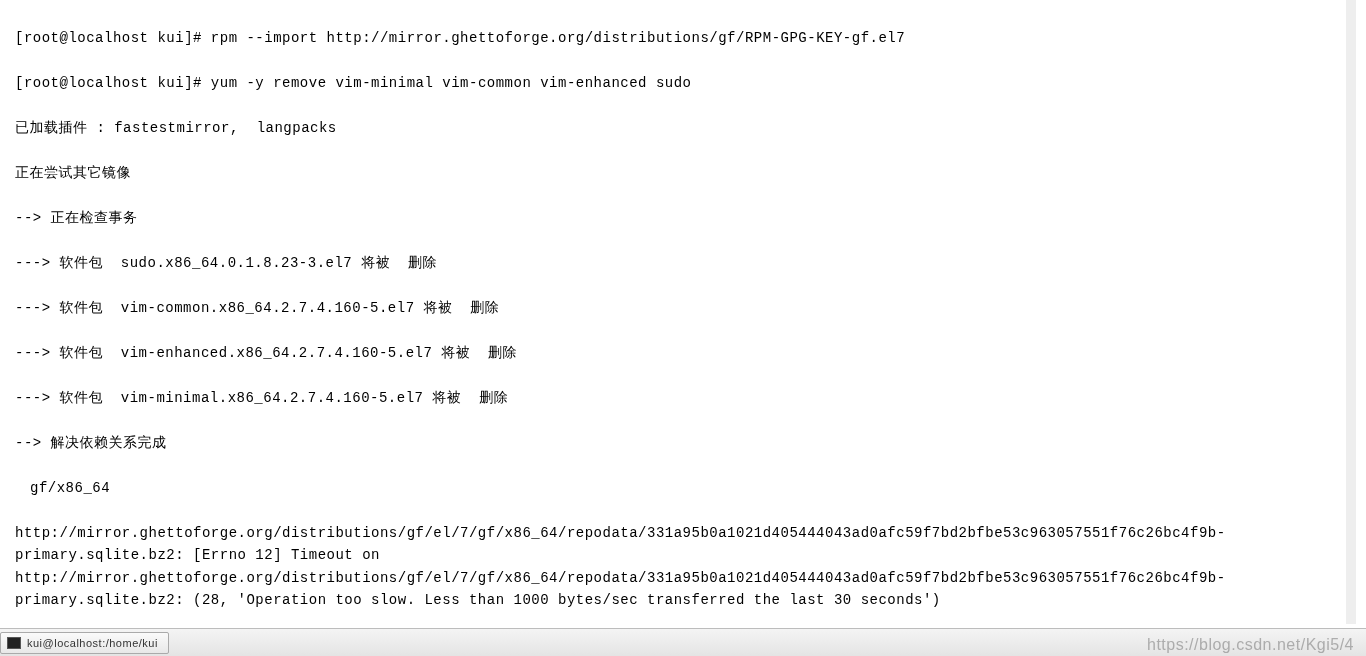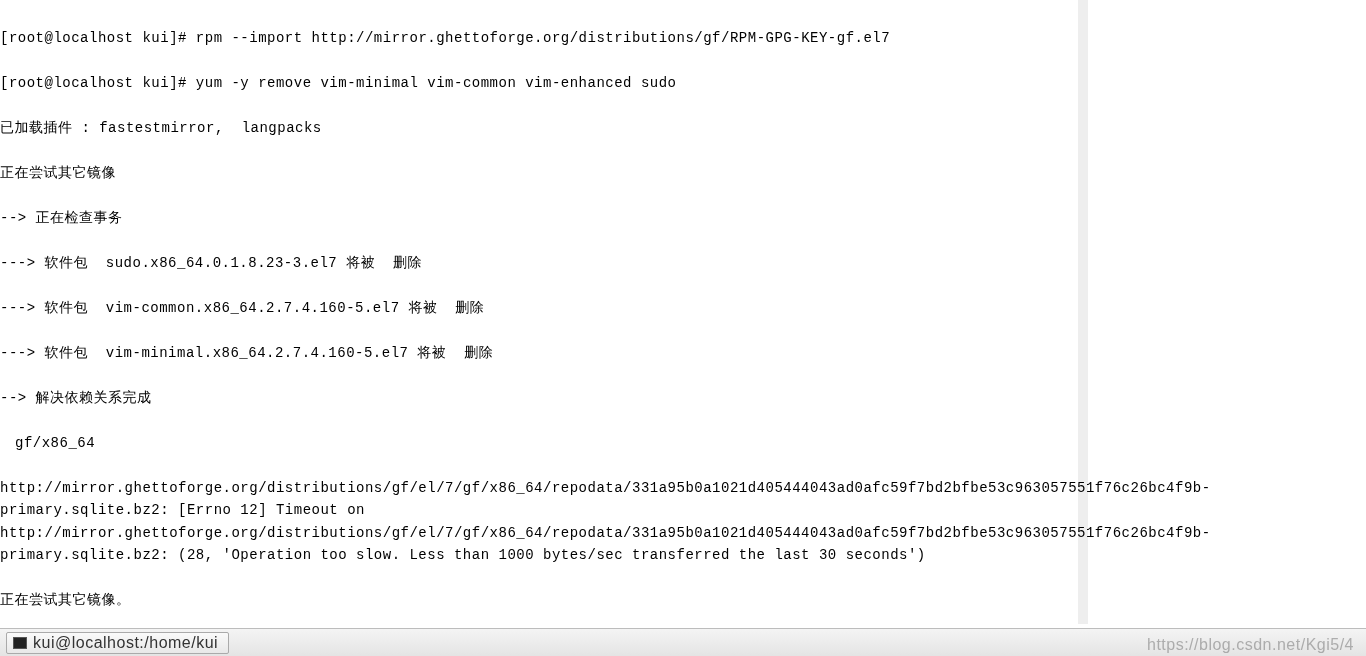--- a/index.html
+++ b/index.html
@@ -8,22 +8,22 @@
     font-size: 14px;
     background: #ffffff;
     color: #000000;
     width: 1366px;
     height: 656px;
     overflow: hidden;
     position: relative;
     letter-spacing: 0.5px;
   }
   .terminal {
-    padding: 4px 0;
-    width: 1088px;
+    padding: 4px 15px;
+    width: 1356px;
     height: 624px;
     line-height: 22.5px;
     white-space: pre;
     border-right: 10px solid #eeeeee;
   }
   .line { white-space: pre; }
   .taskbar {
     position: absolute;
     left: 0; bottom: 0;
     width: 1366px;
@@ -32,24 +32,23 @@
     border-top: 1px solid #bcbcbc;
     display: flex;
     align-items: center;
   }
   .task-item {
     display: flex;
     align-items: center;
     height: 22px;
     border: 1px solid #aaa;
     background: linear-gradient(#fafafa,#e8e8e8);
-    margin-left: 6px;
     padding: 0 10px 0 6px;
     font-family: Arial, sans-serif;
-    font-size: 16px;
+    font-size: 11px;
     color: #333;
     border-radius: 2px;
   }
   .task-icon {
     width: 14px; height: 12px;
     background: #222;
     margin-right: 6px;
     border: 1px solid #555;
   }
   .watermark {
@@ -69,20 +68,21 @@
 <body>
 
 <div class="terminal">
 <div class="line"><span>[root@localhost kui]#</span> <span>rpm --import http://mirror.ghettoforge.org/distributions/gf/RPM-GPG-KEY-gf.el7</span></div>
 <div class="line"><span>[root@localhost kui]#</span> <span>yum -y remove vim-minimal vim-common vim-enhanced sudo</span></div>
 <div class="line">已加载插件 : fastestmirror,  langpacks</div>
 <div class="line">正在尝试其它镜像</div>
 <div class="line">--&gt; 正在检查事务</div>
 <div class="line">---&gt; 软件包  sudo.x86_64.0.1.8.23-3.el7 将被  删除</div>
 <div class="line">---&gt; 软件包  vim-common.x86_64.2.7.4.160-5.el7 将被  删除</div>
+<div class="line">---&gt; 软件包  vim-enhanced.x86_64.2.7.4.160-5.el7 将被  删除</div>
 <div class="line">---&gt; 软件包  vim-minimal.x86_64.2.7.4.160-5.el7 将被  删除</div>
 <div class="line">--&gt; 解决依赖关系完成</div>
 <div class="progress-line"><span class="progress-label">gf/x86_64</span><span class="progress-fill"></span></div>
 <div class="line" style="white-space:pre-wrap;width:1340px;">http://mirror.ghettoforge.org/distributions/gf/el/7/gf/x86_64/repodata/331a95b0a1021d405444043ad0afc59f7bd2bfbe53c963057551f76c26bc4f9b-primary.sqlite.bz2: [Errno 12] Timeout on http://mirror.ghettoforge.org/distributions/gf/el/7/gf/x86_64/repodata/331a95b0a1021d405444043ad0afc59f7bd2bfbe53c963057551f76c26bc4f9b-primary.sqlite.bz2: (28, 'Operation too slow. Less than 1000 bytes/sec transferred the last 30 seconds')</div>
 <div class="line">正在尝试其它镜像。</div>
 
 
 
 
 

